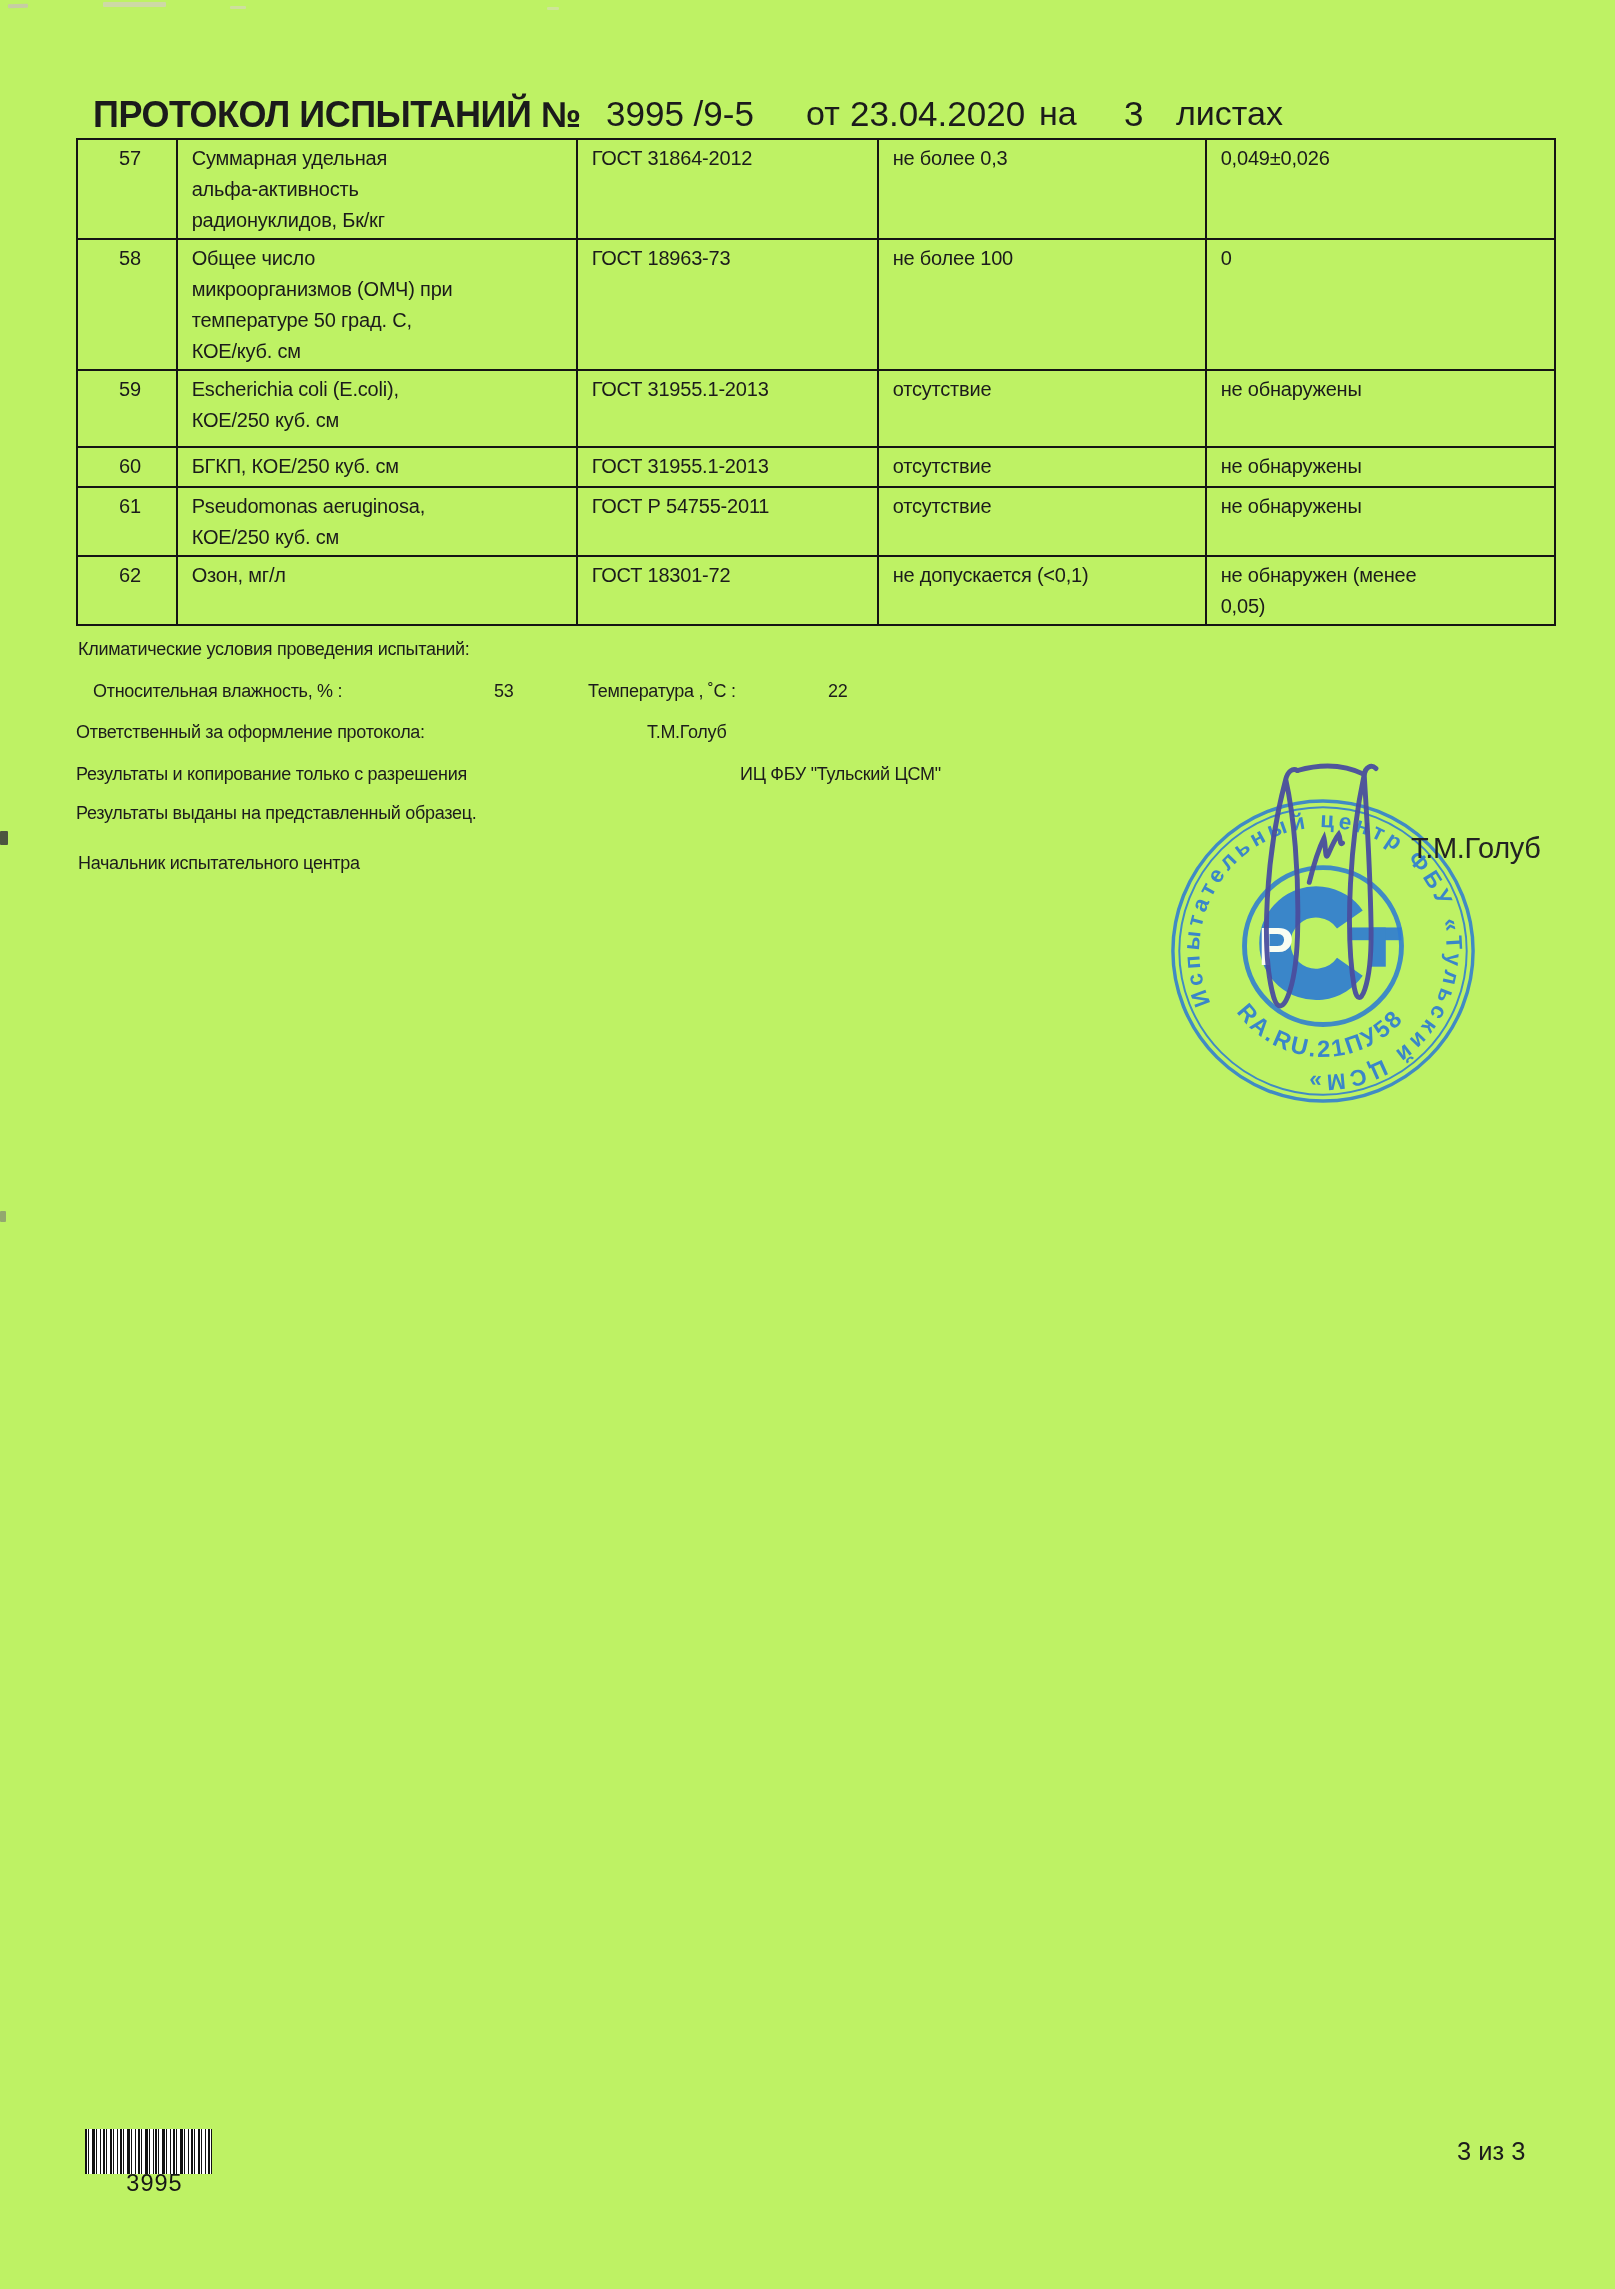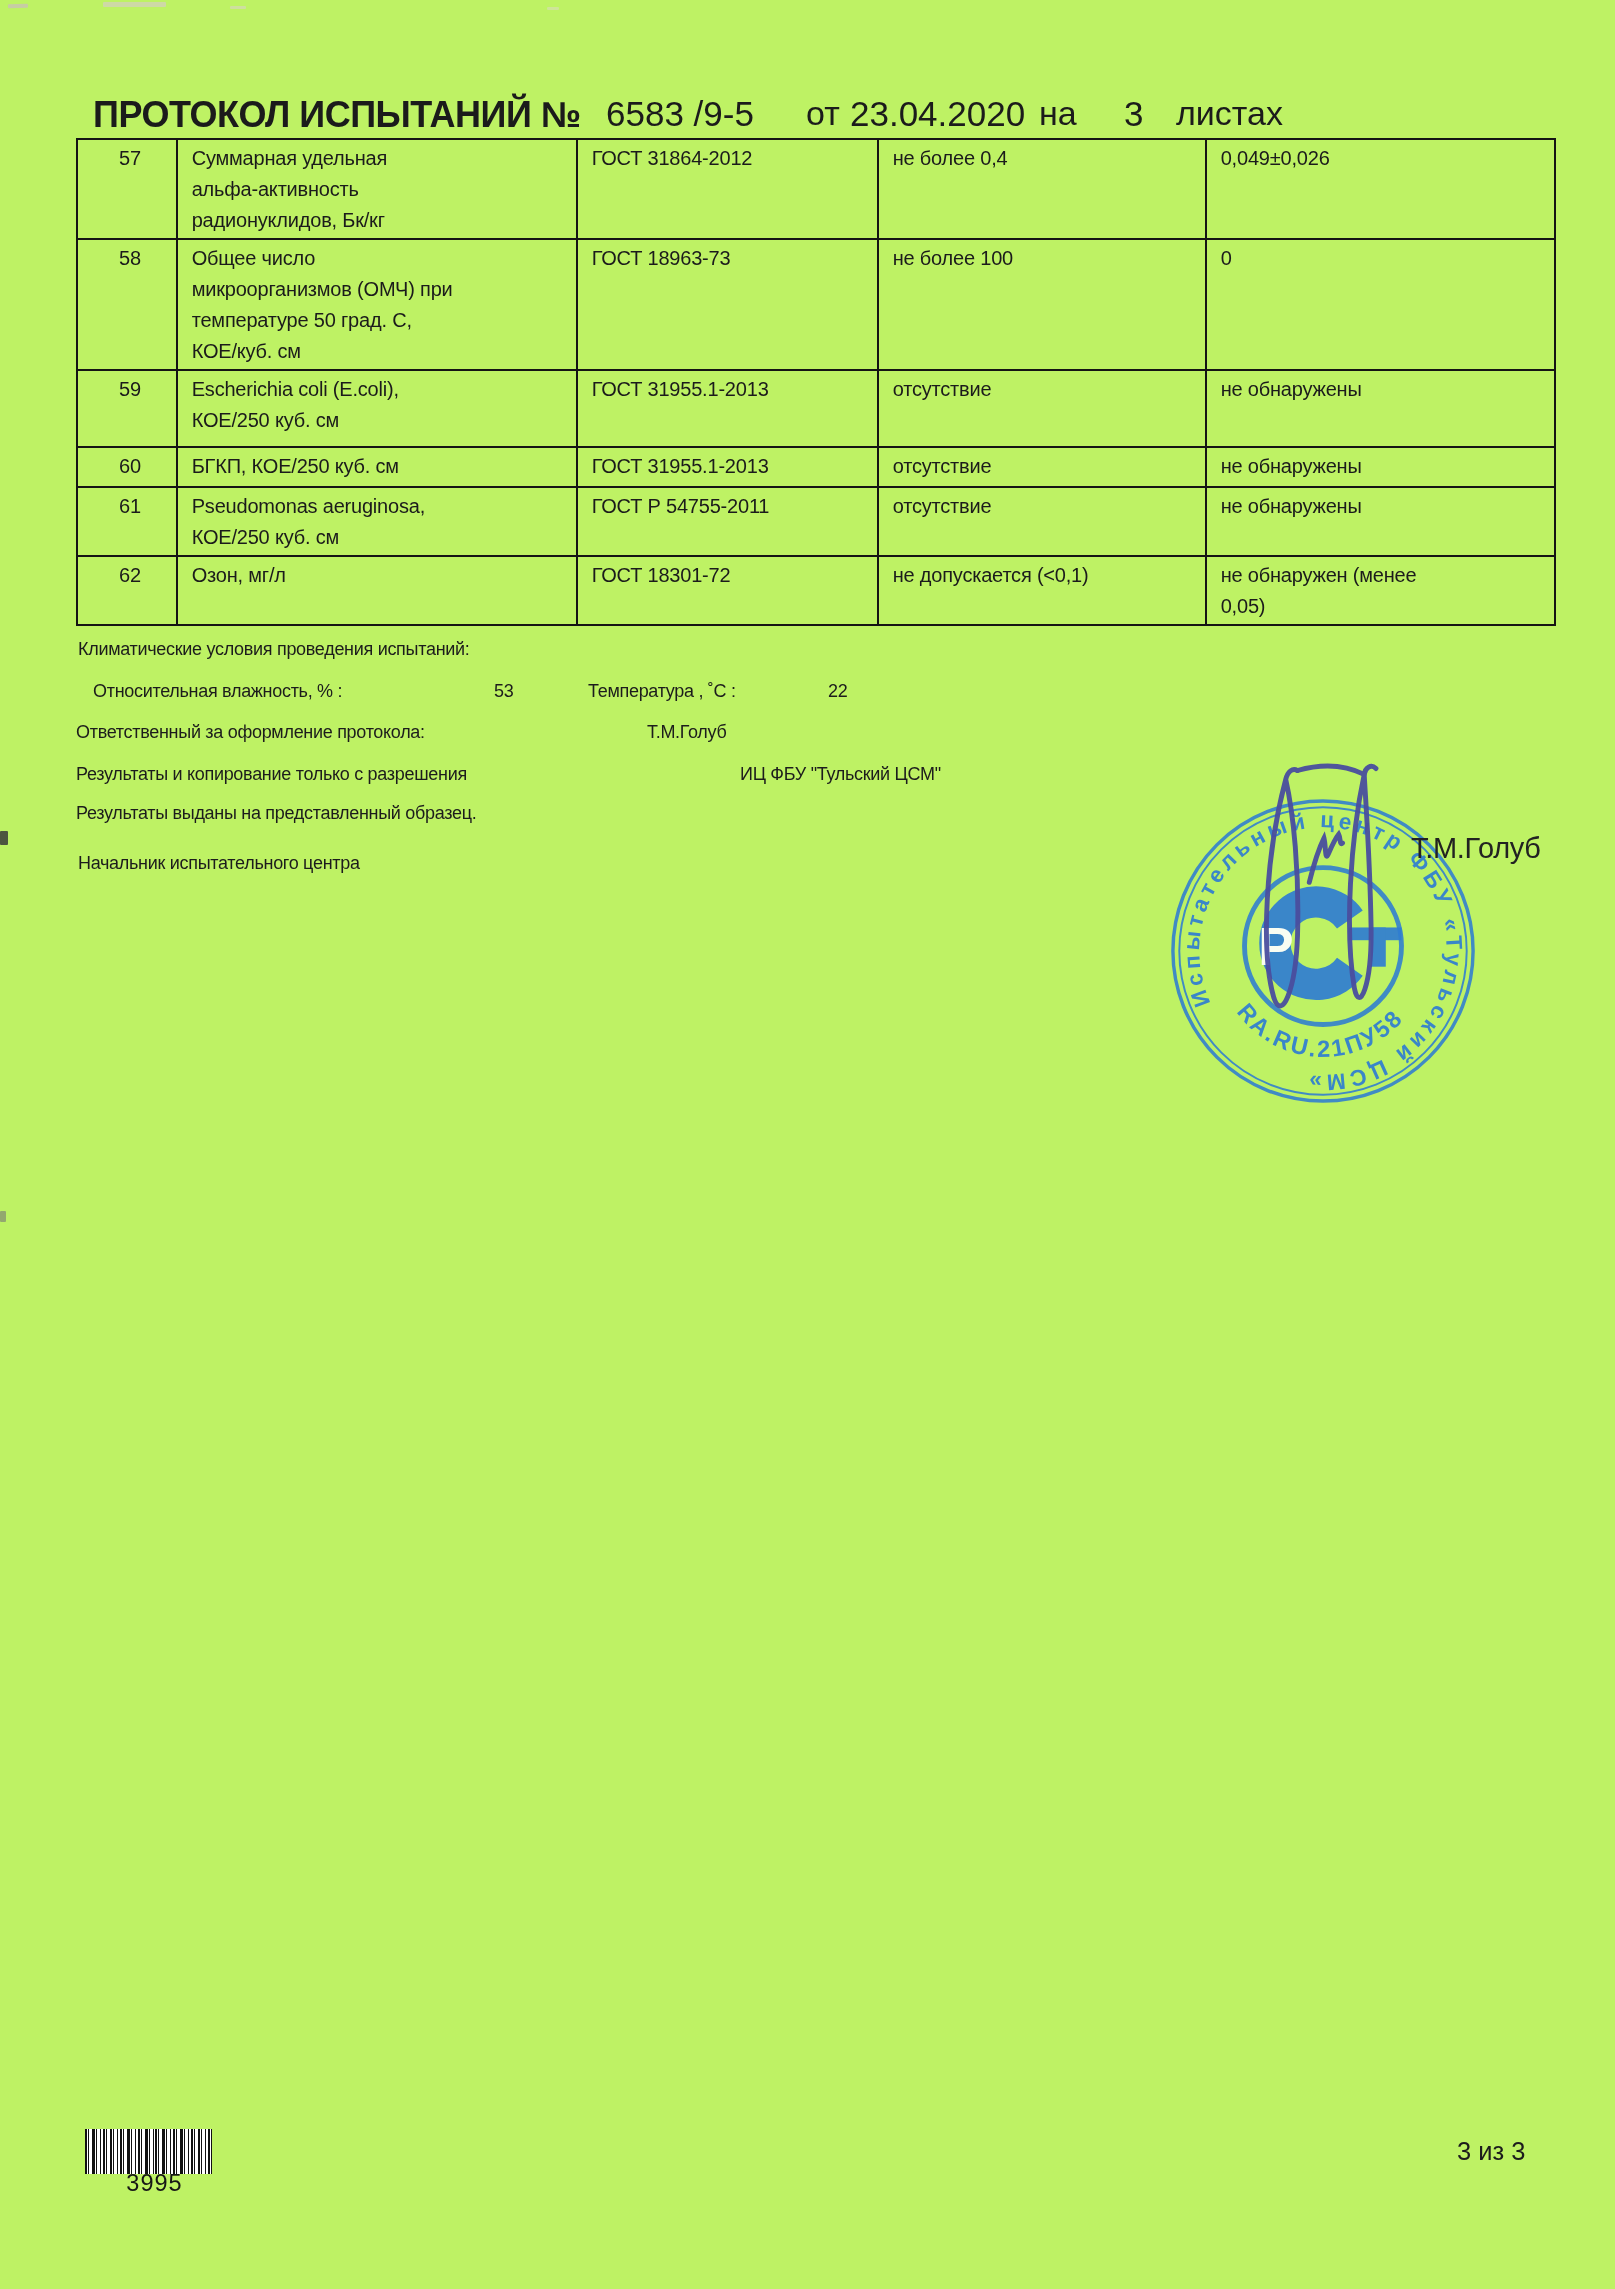--- a/index.html
+++ b/index.html
@@ -67,21 +67,21 @@
 
   <div class="art a1"></div>
   <div class="art a2"></div>
   <div class="art a3"></div>
   <div class="art a4"></div>
   <div class="art a5"></div>
   <div class="art a6"></div>
 
   <div class="title-row">
     <span class="t-label">ПРОТОКОЛ ИСПЫТАНИЙ №</span>
-    <span class="t-num">6583 /9-5</span>
+    <span class="t-num">3995 /9-5</span>
     <span class="t-ot">от</span>
     <span class="t-date">23.04.2020</span>
     <span class="t-na">на</span>
     <span class="t-cnt">3</span>
     <span class="t-sheets">листах</span>
   </div>
 
   <table class="results">
     <colgroup>
       <col style="width:100px">
@@ -90,21 +90,21 @@
       <col style="width:328px">
         <col style="width:349px">
     </colgroup>
     <tbody>
       <tr style="height:98px">
         <td class="c-num">57</td>
         <td>Суммарная удельная
 альфа-активность
 радионуклидов, Бк/кг</td>
         <td>ГОСТ 31864-2012</td>
-        <td>не более 0,4</td>
+        <td>не более 0,3</td>
         <td>0,049±0,026</td>
       </tr>
       <tr style="height:124px">
         <td class="c-num">58</td>
         <td>Общее число
 микроорганизмов (ОМЧ) при
 температуре 50 град. С,
 КОЕ/куб. см</td>
         <td>ГОСТ 18963-73</td>
         <td>не более 100</td>

